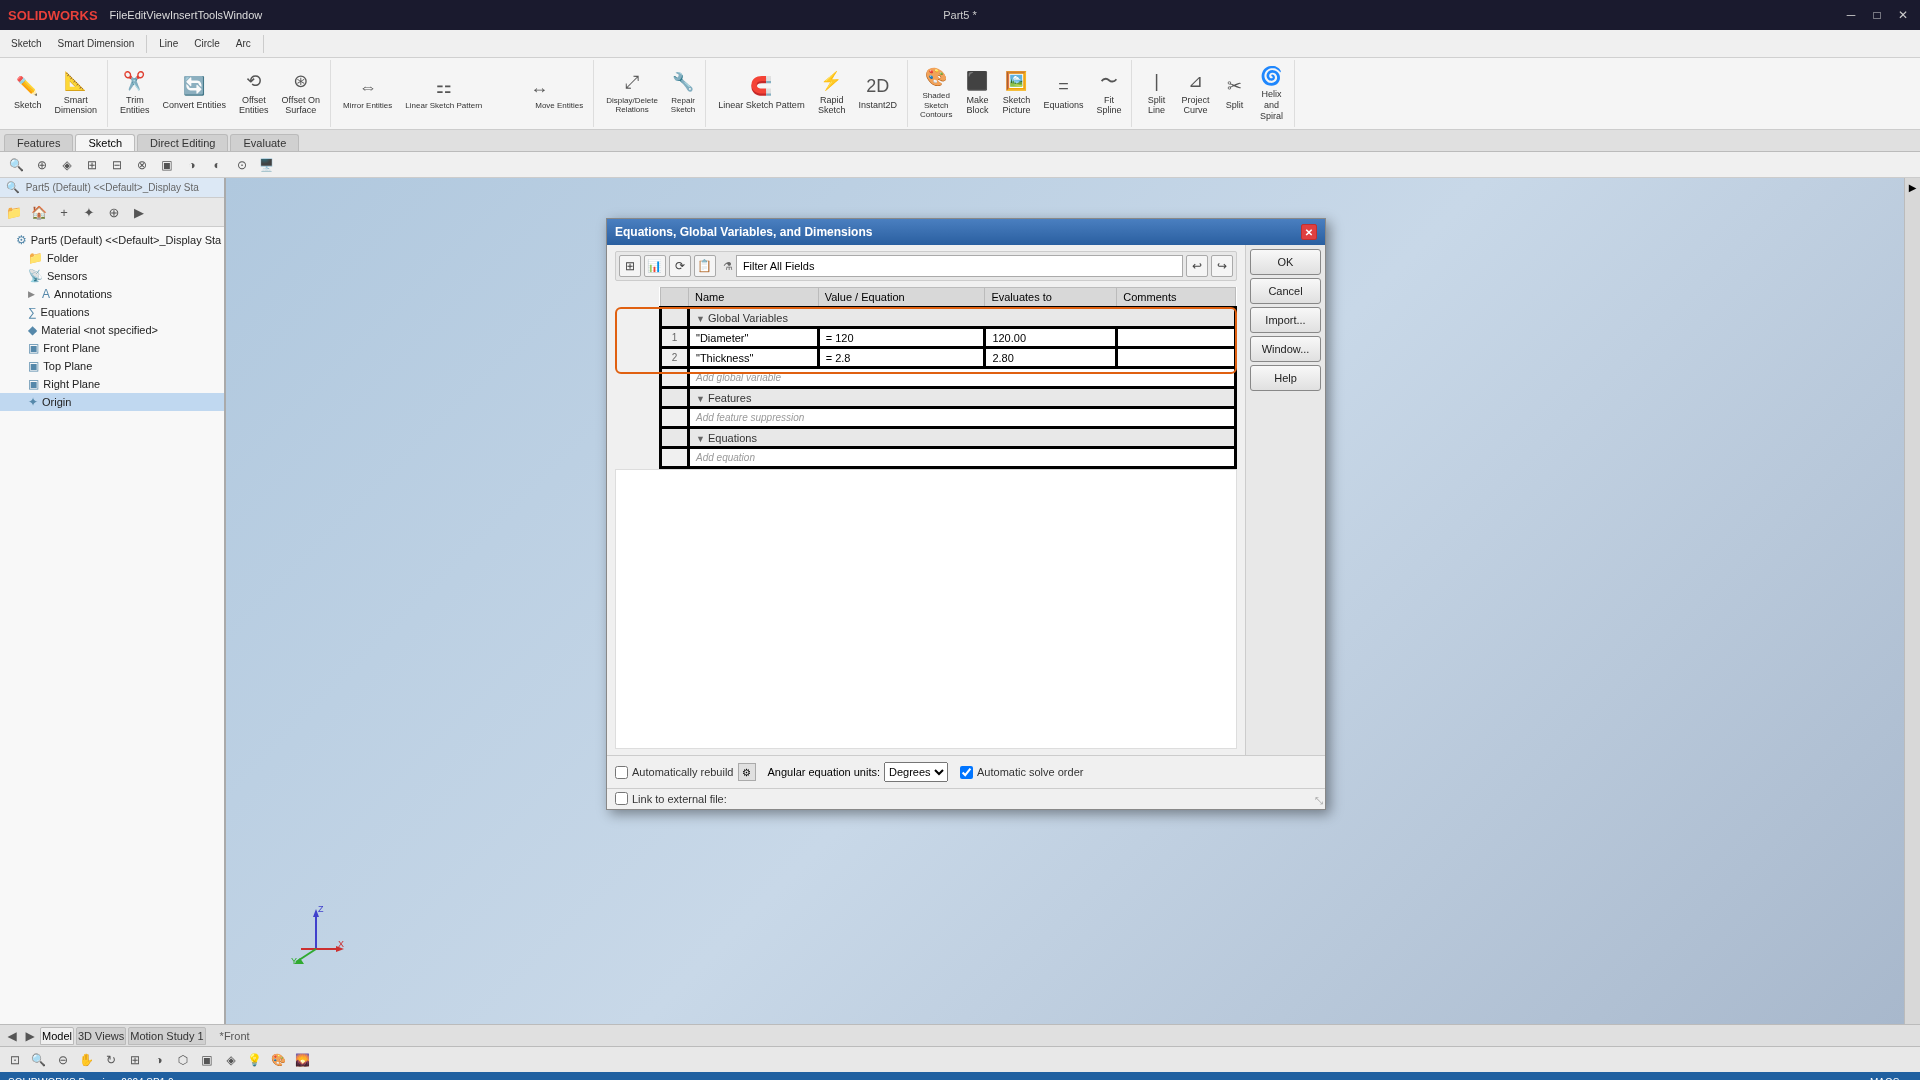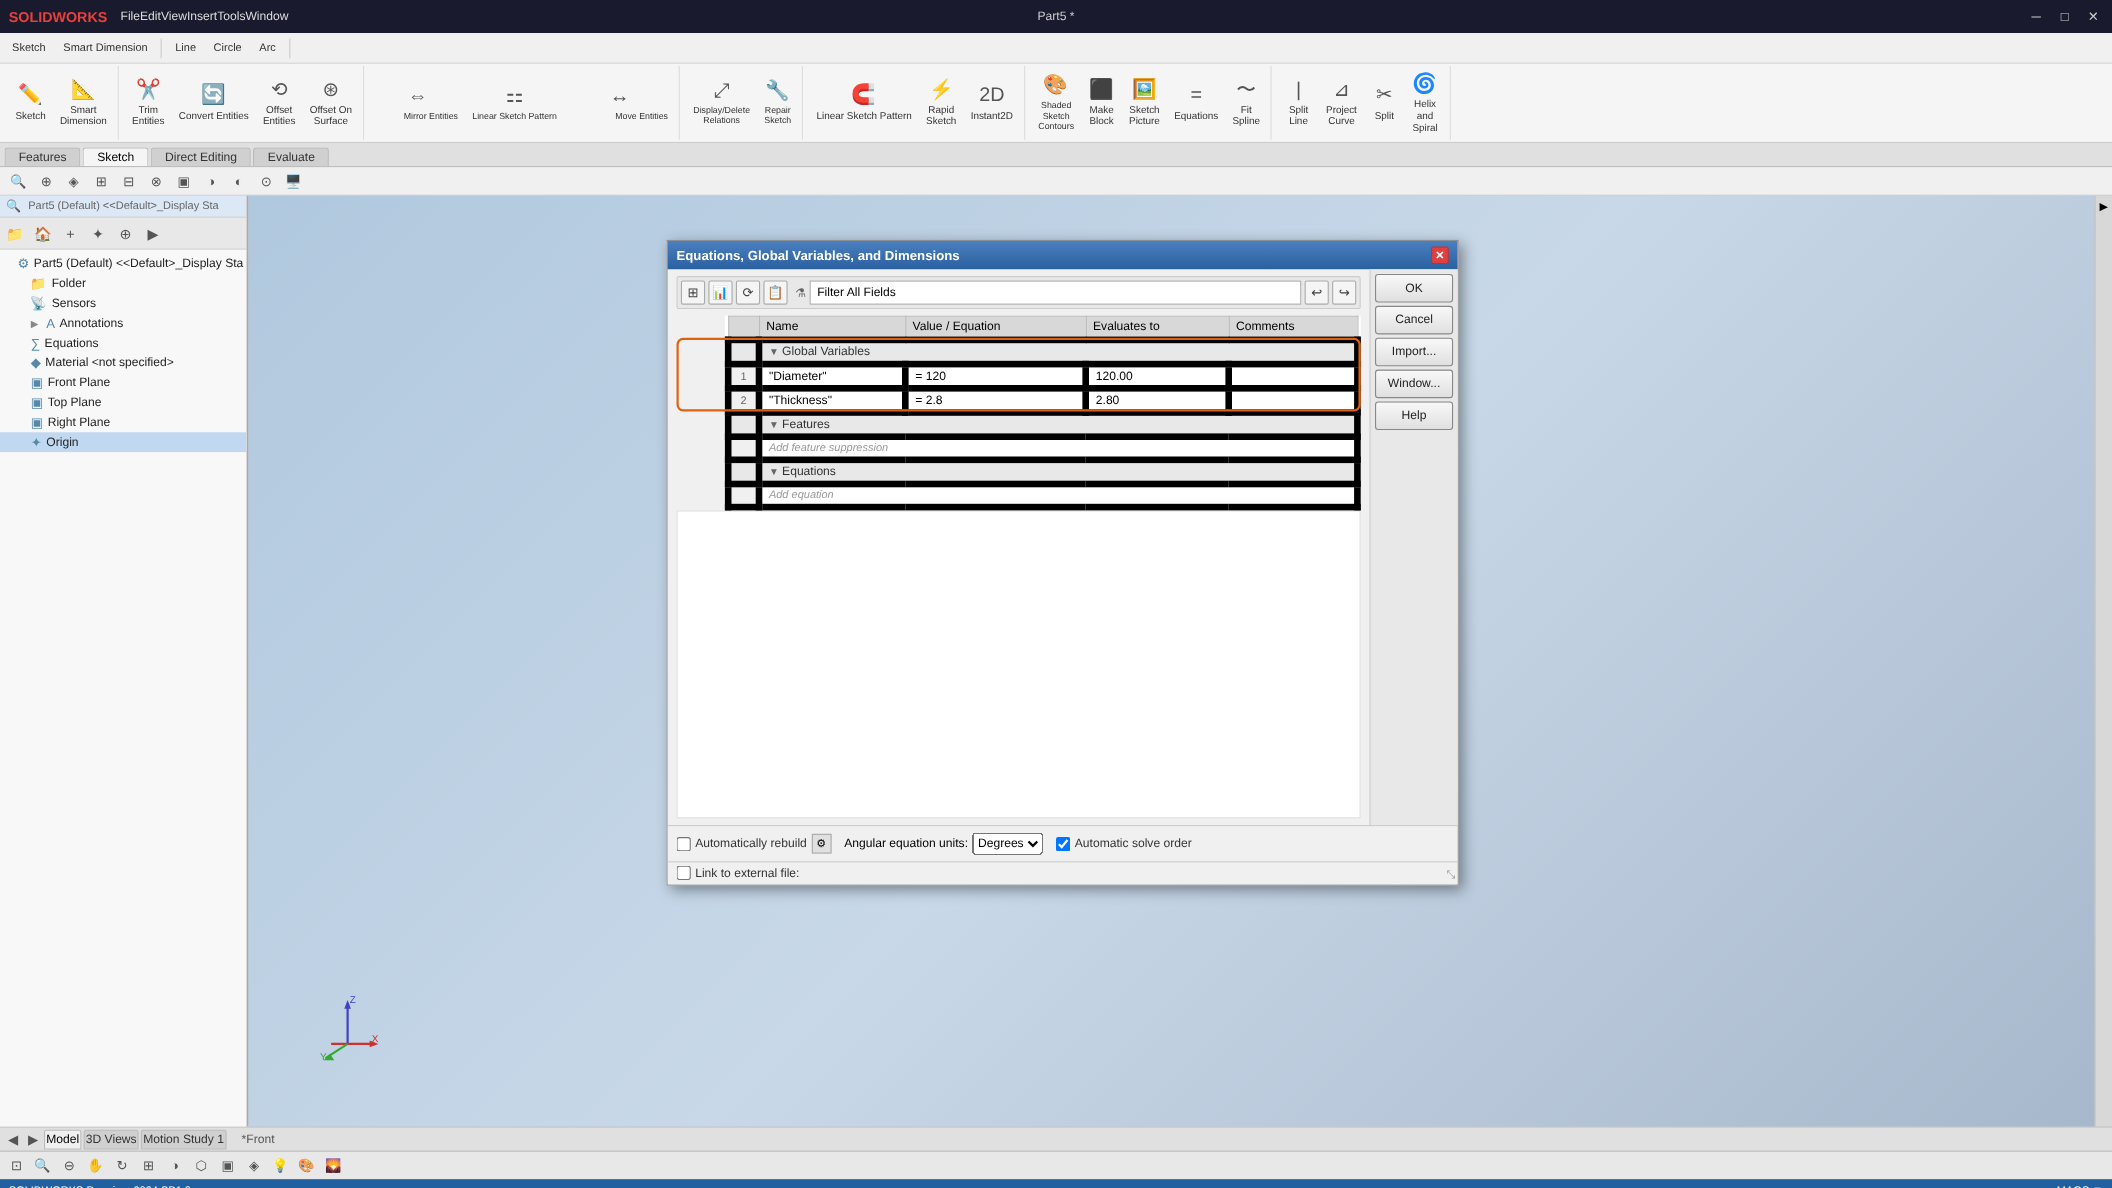--- a/index.html
+++ b/index.html
@@ -371,21 +371,21 @@
       background: white;
     }
     #eq-table th {
       background: #d8d8d8;
       border: 1px solid #bbb;
       padding: 3px 6px;
       text-align: left;
       font-weight: 500;
     }
     #eq-table td {
-      border: 6px solid #000000;
+      border: 3px solid #000000;
       padding: 2px 6px;
       height: 20px;
     }
     #eq-table .section-header td {
       background: #e8e8e8;
       font-weight: 500;
       color: #333;
     }
     #eq-table .expand-icon {
       font-size: 9px;
@@ -542,21 +542,21 @@
       <span>Offset<br>Entities</span>
     </div>
     <div class="tool-btn">
       <div class="icon">⊛</div>
       <span>Offset On<br>Surface</span>
     </div>
   </div>
   <div class="tool-group">
     <div class="tool-btn">
       <div class="icon">⇔</div>
-      <span style="font-size:8px;margin-left:24px;">Mirror Entities</span>
+      <span style="font-size:8px;">Mirror Entities</span>
     </div>
     <div class="tool-btn">
       <div class="icon">⚏</div>
       <span style="font-size:8px;">Linear Sketch Pattern</span>
     </div>
     <div class="tool-btn">
       <div class="icon">↔</div>
       <span style="font-size:8px;margin-left:40px;">Move Entities</span>
     </div>
   </div>
@@ -776,20 +776,24 @@
                 </tr>
 
                 <tr>
                   <td class="row-num">2</td>
                   <td>"Thickness"</td>
                   <td>= 2.8</td>
                   <td>2.80</td>
                   <td></td>
                 </tr>
 
+                <tr>
+                  <td class="row-num"></td>
+                  <td colspan="4" style="color:#999;font-style:italic;font-size:10px;">Add global variable</td>
+                </tr>
 
                 <tr class="section-header">
                   <td class="row-num"></td>
                   <td colspan="4">
                     <span class="expand-icon">▼</span>
                     <span>Features</span>
                   </td>
                 </tr>
 
                 <tr>

